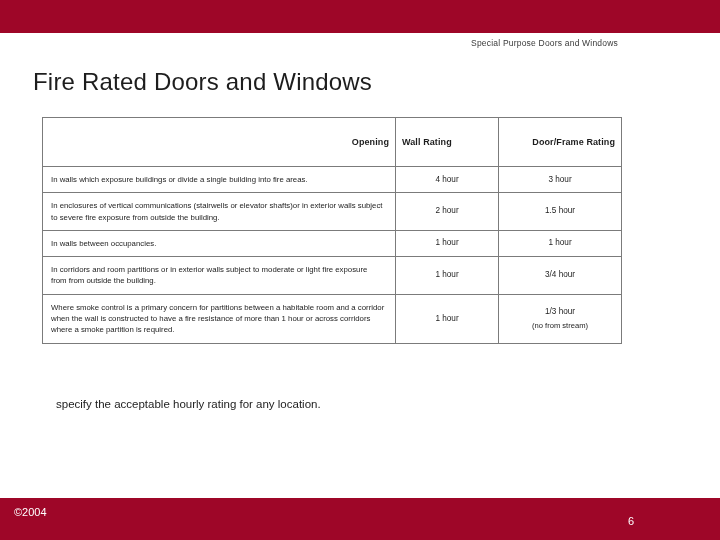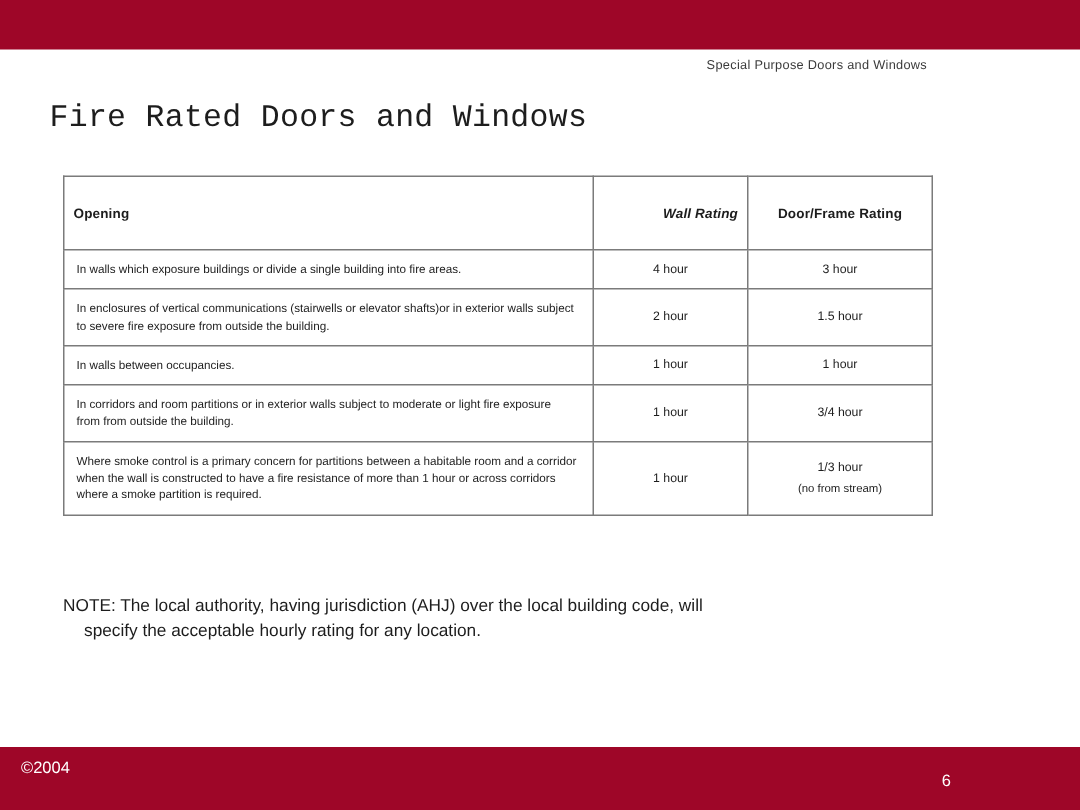--- a/index.html
+++ b/index.html
@@ -34,24 +34,23 @@
     right: 30px;
     font-size: 8.5px;
     color: #3a3a3a;
     letter-spacing: 0.2px;
     white-space: nowrap;
   }
   .slide-title {
     position: absolute;
     top: 68px;
     left: 33px;
-    font-size: 21px;
+    font-size: 24px;
     color: #1d1d1d;
     letter-spacing: 0.2px;
-    font-family: Liberation Mono, monospace;
   }
   table.fire-table {
     position: absolute;
     top: 117px;
     left: 42px;
     width: 540px;
     border-collapse: collapse;
     table-layout: fixed;
   }
   table.fire-table th,
@@ -61,31 +60,30 @@
     color: #1d1d1d;
   }
   table.fire-table th {
     font-size: 9px;
     font-weight: bold;
     padding: 6px 6px;
     height: 36px;
     letter-spacing: 0.1px;
   }
   th.col-opening {
-    text-align: left;
+    text-align: right;
     padding-left: 8px;
     width: 340px;
   }
   th.col-wall {
-    text-align: right;
+    text-align: left;
     width: 90px;
-    font-style: italic;
   }
   th.col-door {
-    text-align: center;
+    text-align: right;
     width: 110px;
   }
   td.opening-cell {
     font-size: 7.8px;
     line-height: 1.45;
     text-align: left;
     padding: 7px 10px 7px 8px;
   }
   td.rating-cell {
     font-size: 8.2px;
@@ -177,21 +175,20 @@
         <td class="rating-cell">1 hour</td>
         <td class="rating-cell">
           <span>1/3 hour</span>
           <span class="sub">(no from stream)</span>
         </td>
       </tr>
     </tbody>
   </table>
 
   <div class="note">
-    <span>NOTE:  The local authority, having jurisdiction (AHJ) over the local building code, will</span>
     <span class="indent">specify the acceptable hourly rating for any location.</span>
   </div>
 
   <div class="bottom-band"></div>
   <div class="copyright">©2004</div>
   <div class="page-number">6</div>
 
 </div>
 
 </body></html>

